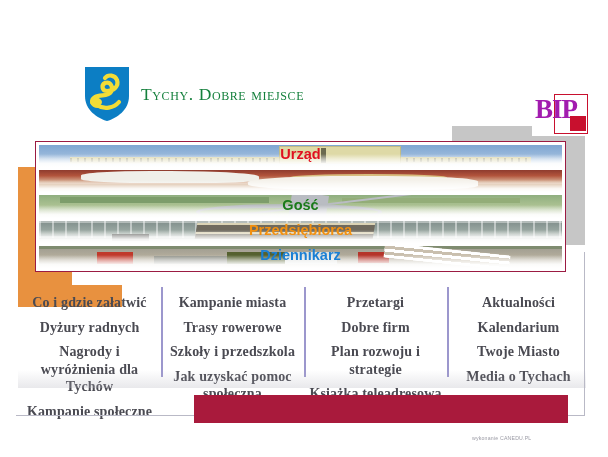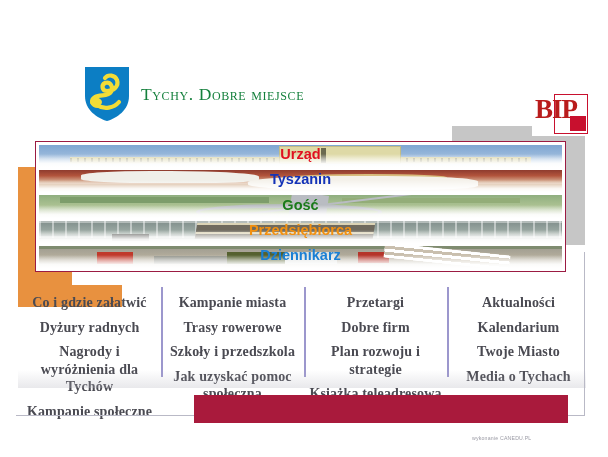--- a/index.html
+++ b/index.html
@@ -21,21 +21,21 @@
   }
 
   
   .grey-plate{position:absolute;left:452px;top:126px;width:133px;height:119px;background:#c6c6c6;}
 
   .bip{position:absolute;left:532px;top:92px;width:58px;height:44px;background:#ffffff;}
   .bip-inner{position:absolute;left:0;top:0;width:58px;height:44px;}
   .bip-text{
     position:absolute;left:3px;top:4px;
     font-family:"Liberation Serif", serif;font-weight:bold;
-    font-size:27px;color:#b91c1c;letter-spacing:-1px;line-height:1;
+    font-size:27px;color:#a21caf;letter-spacing:-1px;line-height:1;
   }
   .bip-sq{position:absolute;right:4px;bottom:5px;width:16px;height:15px;background:#C8102E;}
   .bip-frame{position:absolute;left:22px;top:2px;width:34px;height:40px;border:1.5px solid #C8102E;box-sizing:border-box;}
 
   
   .orange-block{position:absolute;left:18px;top:167px;width:54px;height:126px;background:#E8913F;}
   .orange-bar{position:absolute;left:18px;top:285px;width:104px;height:22px;background:#E8913F;}
 
   
   .banner{
@@ -176,21 +176,20 @@
       </div>
 
       <div class="tile t2">
         <div class="photo">
           <div class="table"></div>
             <div class="g1"></div>
             <div class="hair"></div>
             <div class="g2"></div>
         </div>
         <div class="mist"></div>
-        <div class="label" style="color:#1433B8">Tyszanin</div>
       </div>
 
       <div class="tile t3">
         <div class="photo">
           <div class="field1"></div>
             <div class="field2"></div>
           <div class="road-a"></div>
             <div class="road-b"></div>
             <div class="loop"></div>
         </div>

